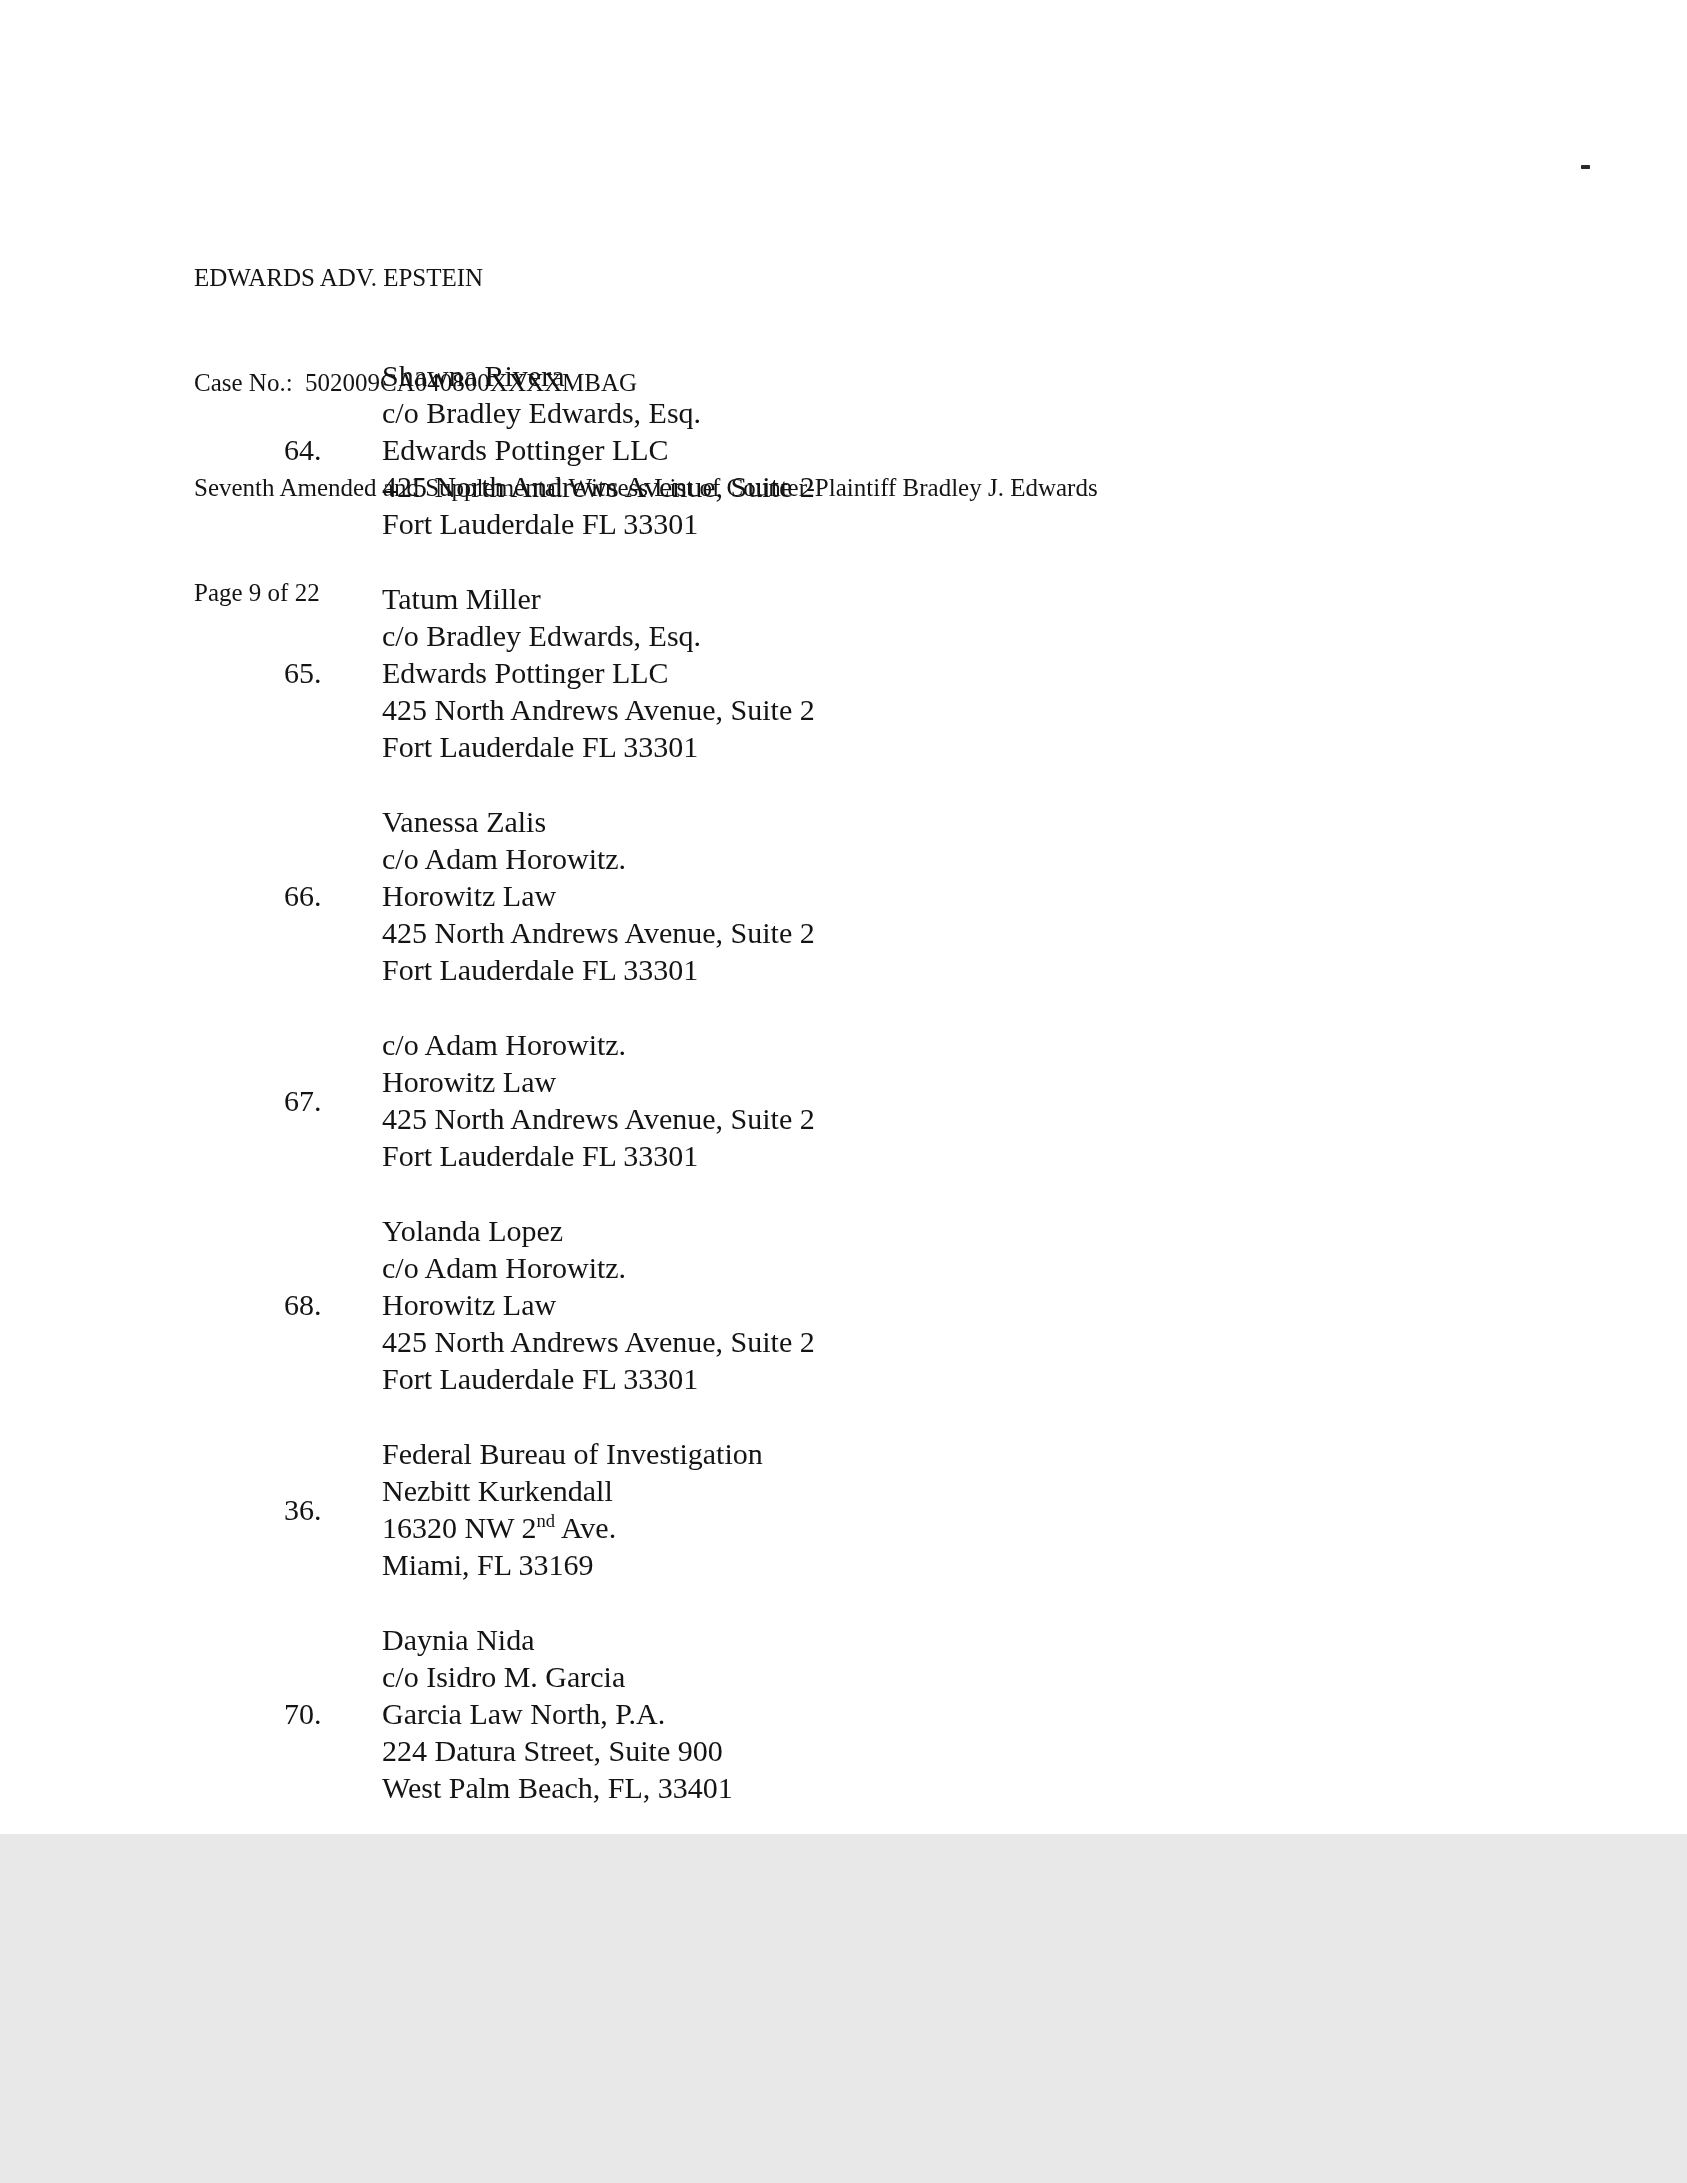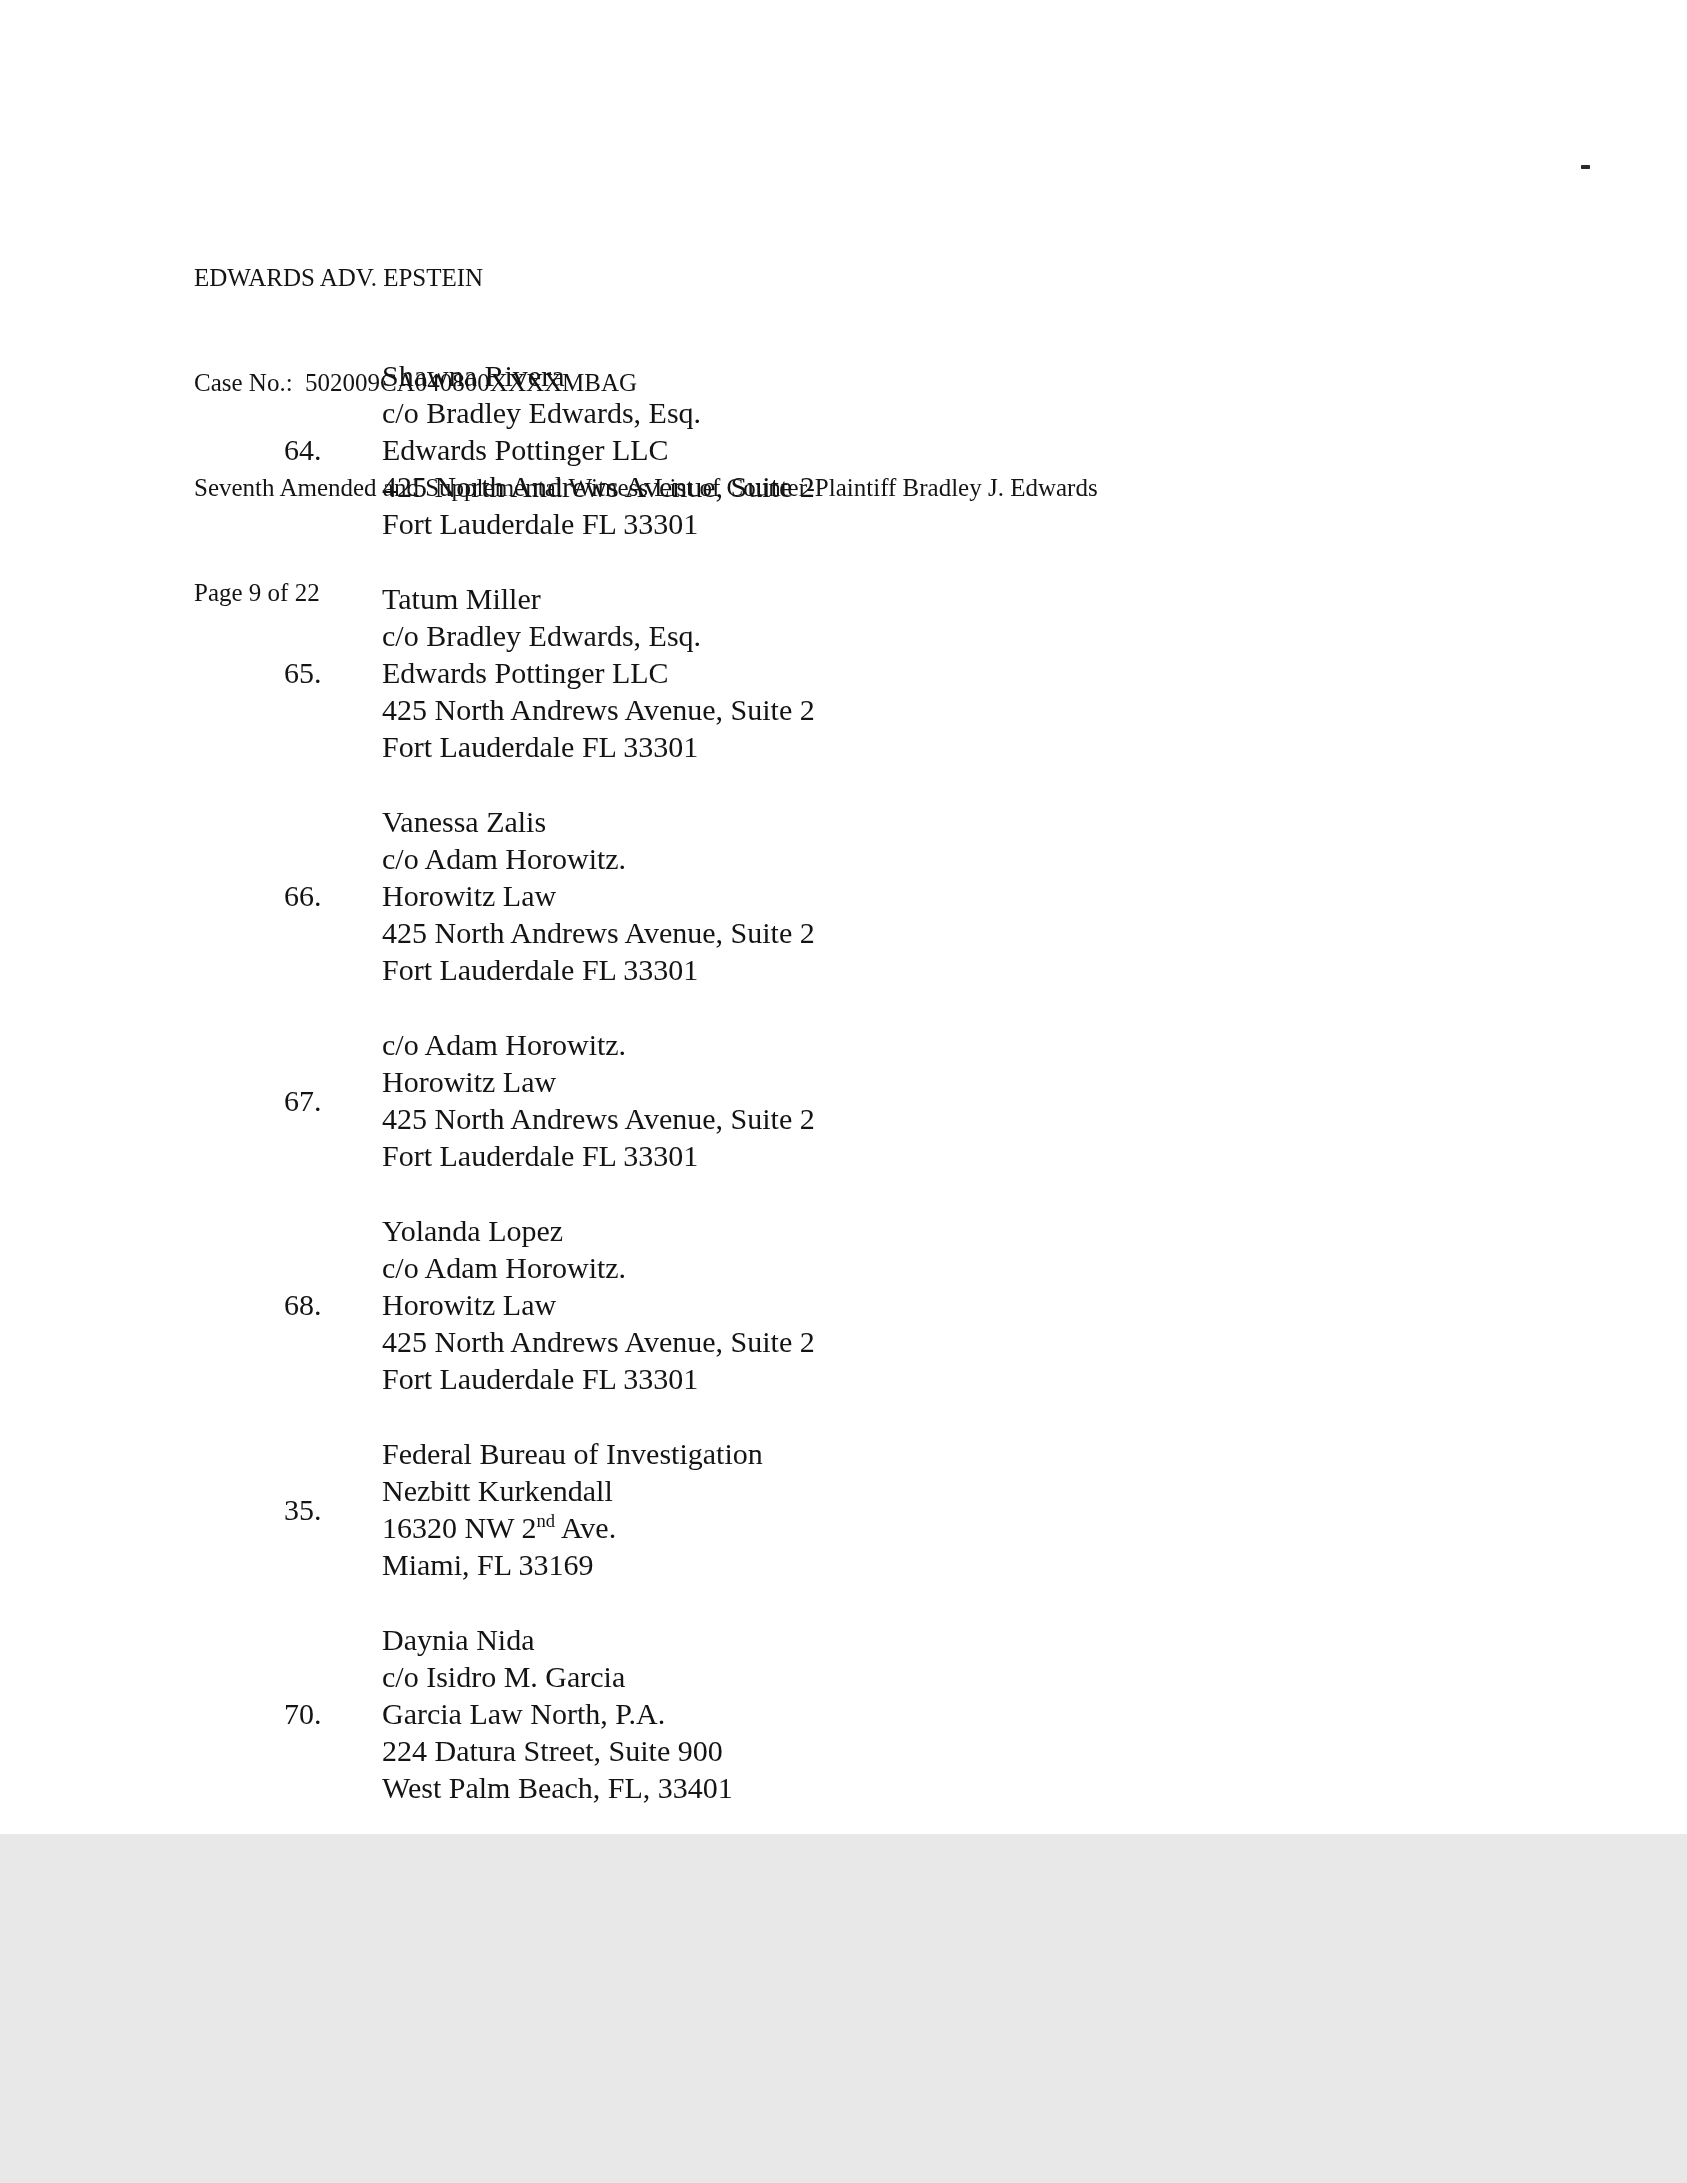--- a/index.html
+++ b/index.html
@@ -124,21 +124,21 @@
         <div class="entry-number">68.</div>
         <div class="entry-lines">
           <div class="entry-line">Yolanda Lopez</div>
           <div class="entry-line">c/o Adam Horowitz.</div>
           <div class="entry-line">Horowitz Law</div>
           <div class="entry-line">425 North Andrews Avenue, Suite 2</div>
           <div class="entry-line">Fort Lauderdale FL 33301</div>
         </div>
       </div>
       <div class="entry">
-        <div class="entry-number">35.</div>
+        <div class="entry-number">36.</div>
         <div class="entry-lines">
           <div class="entry-line">Federal Bureau of Investigation</div>
           <div class="entry-line">Nezbitt Kurkendall</div>
           <div class="entry-line">16320 NW 2<sup>nd</sup> Ave.</div>
           <div class="entry-line">Miami, FL 33169</div>
         </div>
       </div>
       <div class="entry">
         <div class="entry-number">70.</div>
         <div class="entry-lines">

